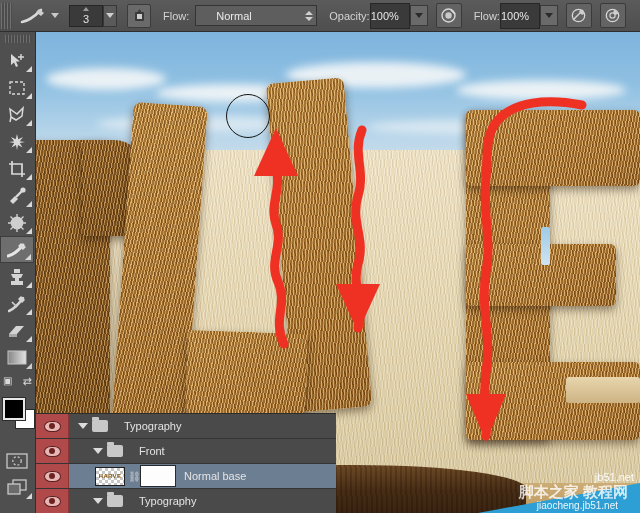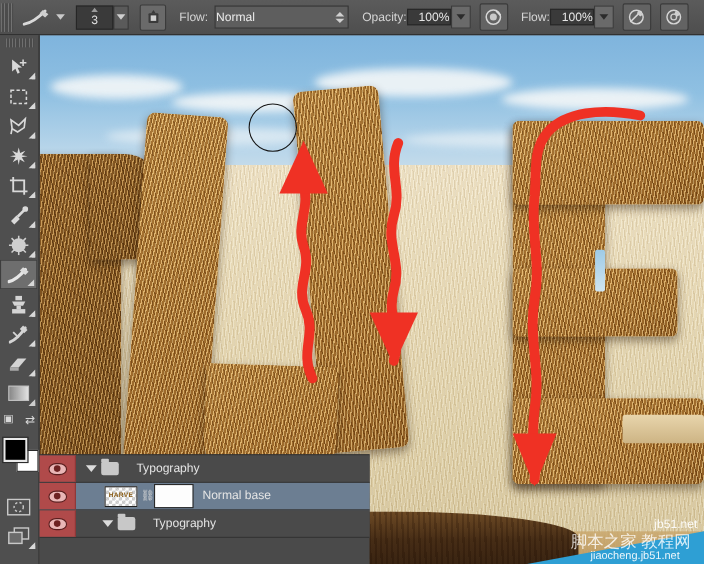--- a/index.html
+++ b/index.html
@@ -49,38 +49,38 @@
   .ob-tablet-btn {
     width: 24px; height: 24px; margin-left: 10px;
     background: #6a6a6a; border: 1px solid #3b3b3b; border-radius: 2px;
     display:flex;align-items:center;justify-content:center;
   }
   .ob-label { color: #d4d4d4; font-size: 11px; margin-left: 12px; white-space: nowrap; }
   .ob-select {
     width: 122px; height: 21px; margin-left: 6px;
     background: #5e5e5e; border: 1px solid #343434;
     color: #eaeaea; font-size: 11px;
-    display: flex; align-items: center; padding: 0 0;
+    display: flex; align-items: center; padding: 0 20px;
     position: relative;
   }
   .ob-select .stepper {
     position:absolute; right:3px; top:50%; transform: translateY(-50%);
     display:flex; flex-direction:column; gap:2px;
   }
   .ob-select .stepper i {
     display:block; width:0;height:0;
     border-left:4px solid transparent;border-right:4px solid transparent;
   }
   .ob-select .stepper i.up { border-bottom:4px solid #d0d0d0; }
   .ob-select .stepper i.dn { border-top:4px solid #d0d0d0; }
   .ob-val {
-    width: 40px; height: 15px; margin-left: 0;
+    width: 40px; height: 26px; margin-left: 0;
     background: #3a3a3a; border: 1px solid #272727;
     color: #e6e6e6; font-size: 11px;
-    display: flex; align-items: center; justify-content: flex-end;
+    display: flex; align-items: center; justify-content: flex-start;
   }
   .ob-dd {
     width: 18px; height: 21px; background: #6a6a6a; border: 1px solid #3a3a3a;
     display:flex;align-items:center;justify-content:center;
   }
   .ob-dd .tri { width:0;height:0;border-left:4px solid transparent;border-right:4px solid transparent;border-top:5px solid #2b2b2b;}
   .ob-icon-btn {
     width: 26px; height: 25px; margin-left: 8px;
     background: #636363; border: 1px solid #3a3a3a; border-radius: 2px;
     display:flex;align-items:center;justify-content:center;
@@ -515,20 +515,32 @@
             <i></i>
           </span>
       </span>
       <span class="indent-1" style="display:flex;align-items:center;">
         <span class="disclosure"></span>
         <span class="folder"></span>
         <span class="layer-name">Typography</span>
       </span>
     </div>
 
+    <div class="layer-row">
+      <span class="eye-cell">
+        <span class="eye">
+            <i></i>
+          </span>
+      </span>
+      <span class="indent-2" style="display:flex;align-items:center;">
+        <span class="disclosure"></span>
+        <span class="folder"></span>
+        <span class="layer-name">Front</span>
+      </span>
+    </div>
 
     <div class="layer-row selected">
       <span class="eye-cell">
         <span class="eye">
             <i></i>
           </span>
       </span>
       <span class="indent-3" style="display:flex;align-items:center;">
         <span class="thumb-checker">HARVE</span>
         <span class="link-icon">⛓</span>
@@ -551,17 +563,17 @@
     </div>
 
   </div>
 
   <div id="watermark">
     <svg width="180" height="44" viewBox="0 0 180 44">
       <polygon points="18,44 180,14 180,44" fill="#2e9fd4"></polygon>
       <polygon points="0,44 180,6 180,0 0,38" fill="#ffffff" opacity=".0"></polygon>
     </svg>
     <span class="wm-text" style="right:6px; top:2px; font-size:11px;">jb51.net</span>
-    <span class="wm-text" style="right:12px; top:14px; font-size:15px; font-weight:normal; opacity:.8;">脚本之家 教程网</span>
+    <span class="wm-text" style="right:12px; top:14px; font-size:15px; font-weight:bold; opacity:.8;">脚本之家 教程网</span>
     <span class="wm-text" style="right:22px; bottom:2px; font-size:10px; opacity:.9;">jiaocheng.jb51.net</span>
   </div>
 
 </div>
 
 </body></html>

